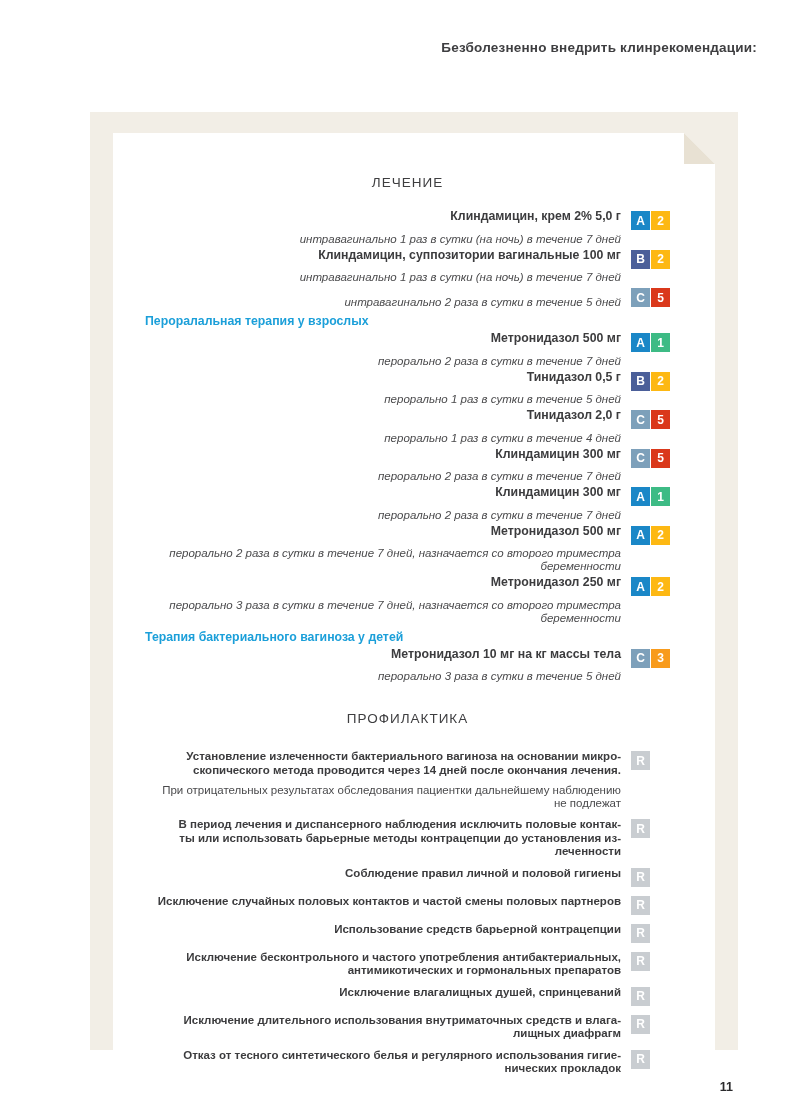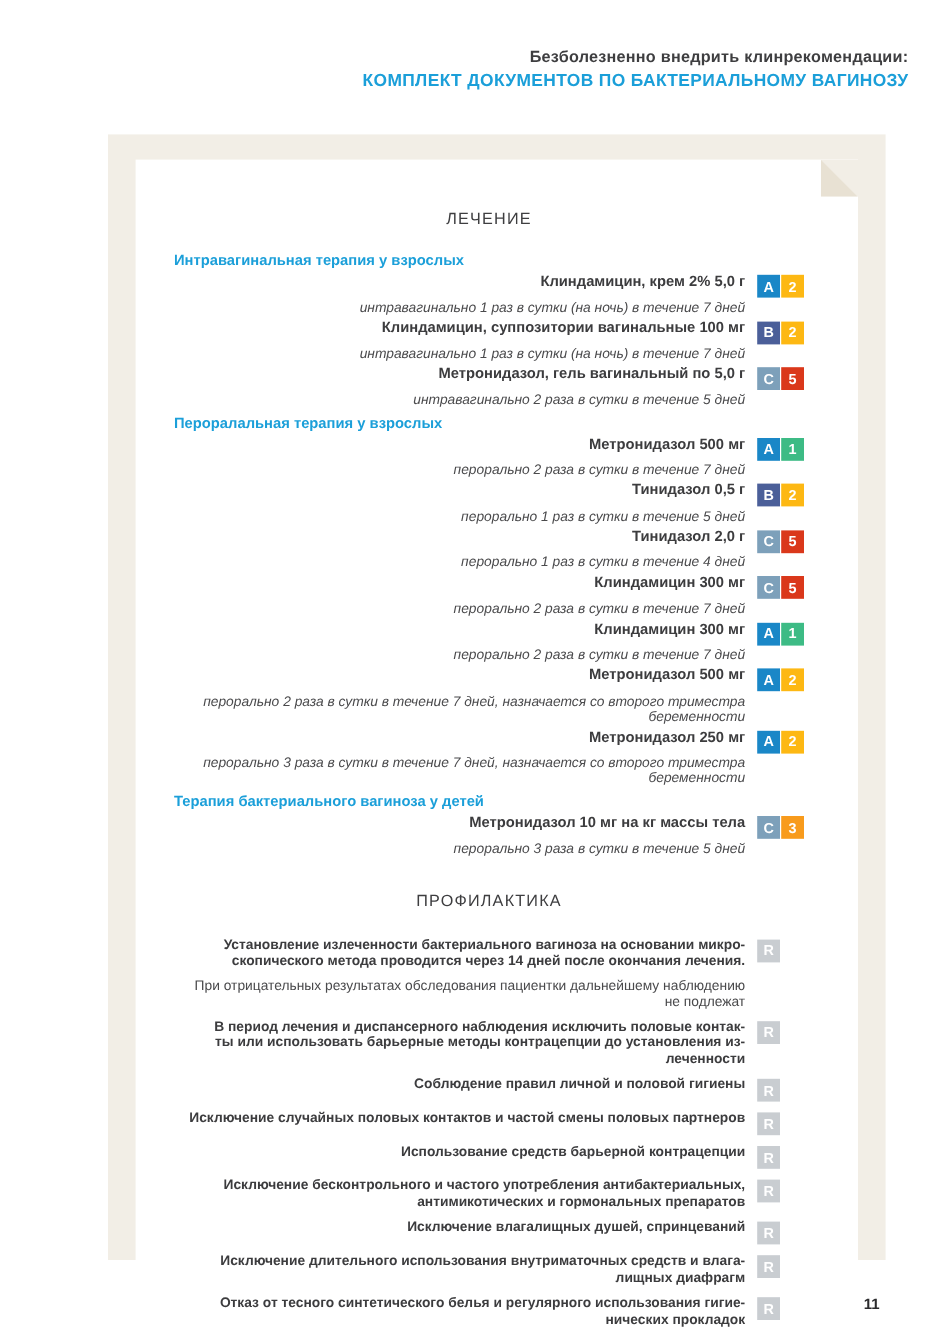--- a/index.html
+++ b/index.html
@@ -34,36 +34,34 @@
   .item.prev{margin-bottom:8px;}
   .prev-bold{font-size:11.5px;font-weight:bold;color:#3c3c3e;line-height:13.5px;white-space:pre-line;}
   .note{font-size:11.5px;color:#4a4a4c;line-height:13px;white-space:pre-line;margin-top:7px;}
   .page-num{position:absolute;top:1080px;right:55px;font-size:12.5px;font-weight:bold;color:#2b2b2d;}
 </style>
 </head>
 <body>
 
 <div class="doc-header">
   <div class="h1">Безболезненно внедрить клинрекомендации:</div>
-  <div class="h2">КОМПЛЕКТ ДОКУМЕНТОВ ПО БАКТЕРИАЛЬНОМУ ВАГИНОЗУ</div>
 </div>
 
 <div class="mat">
   <div class="card">
     <div class="fold">
       <svg width="31" height="31" viewBox="0 0 31 31" xmlns="http://www.w3.org/2000/svg">
         <path d="M0,0 L31,0 L31,31 Z" fill="#f2eee6"></path>
         <path d="M0,0 L31,31 L0,31 Z" fill="#e8e1d3"></path>
       </svg>
     </div>
 
     <div class="sec-title">ЛЕЧЕНИЕ</div>
     <div id="treatment-groups">
   <section class="group">
-    <h3 class="group-heading">Интравагинальная терапия у взрослых</h3>
     <div class="group-items">
   <div class="item">
     <div class="item-text">
       <div class="drug">Клиндамицин, крем 2% 5,0 г</div>
       <div class="regimen">интравагинально 1 раз в сутки (на ночь) в течение 7 дней</div>
     </div>
     <div class="badges">
                 <span class="badge" style="background: rgb(26, 135, 199);">A</span>
                 <span class="badge" style="background: rgb(253, 184, 19);">2</span>
               </div>
@@ -75,21 +73,20 @@
       <div class="regimen">интравагинально 1 раз в сутки (на ночь) в течение 7 дней</div>
     </div>
     <div class="badges">
                 <span class="badge" style="background: rgb(75, 95, 153);">B</span>
                 <span class="badge" style="background: rgb(253, 184, 19);">2</span>
               </div>
   </div>
 
   <div class="item">
     <div class="item-text">
-      <div class="drug">Метронидазол, гель вагинальный по 5,0 г</div>
       <div class="regimen">интравагинально 2 раза в сутки в течение 5 дней</div>
     </div>
     <div class="badges">
                 <span class="badge" style="background: rgb(125, 160, 186);">C</span>
                 <span class="badge" style="background: rgb(218, 56, 27);">5</span>
               </div>
   </div>
 </div>
   </section>
 

